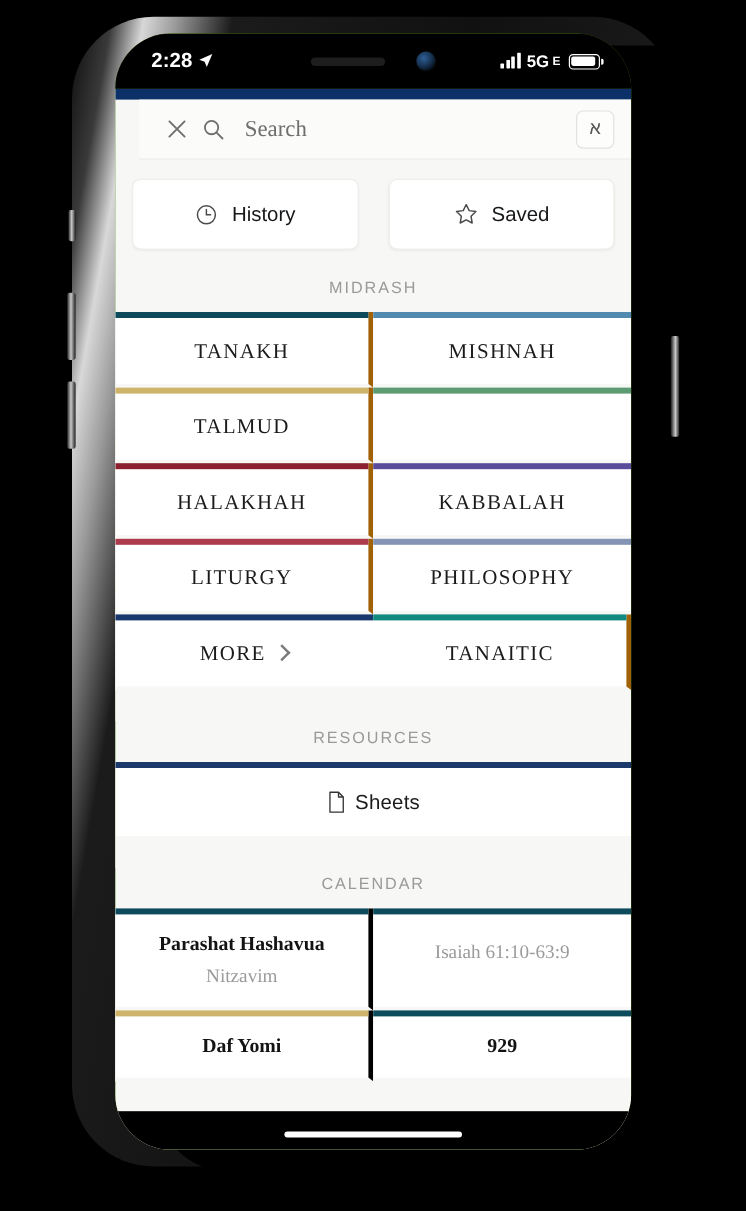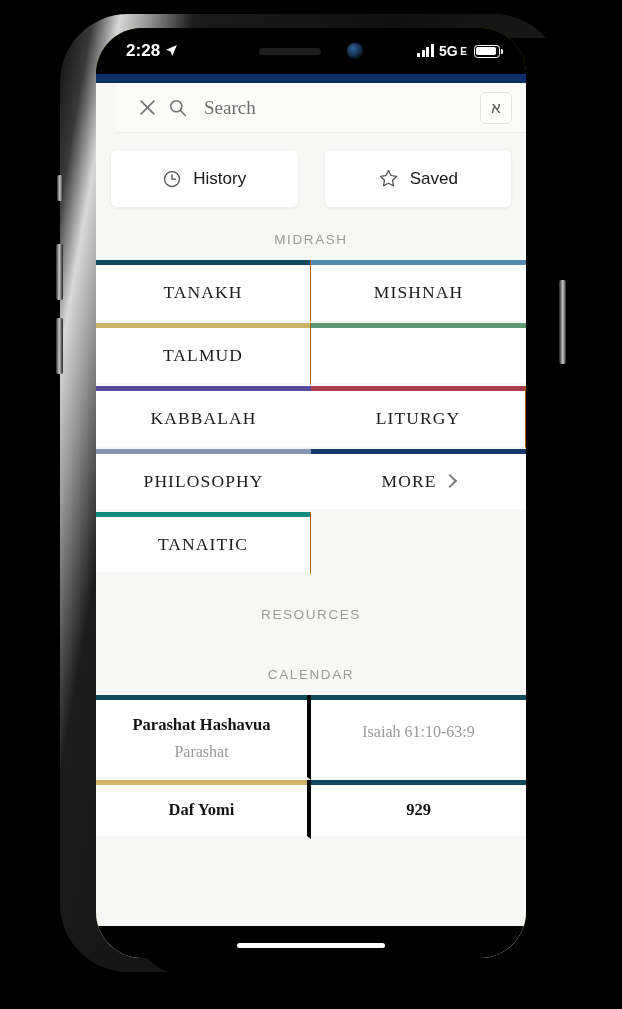--- a/index.html
+++ b/index.html
@@ -270,21 +270,21 @@
     flex-wrap: wrap;
     background: #f7f7f5;
   }
   .cat-cell {
     width: 50%;
     box-sizing: border-box;
     background: #fff;
     border-bottom: 3px solid #f7f7f5;
     padding-bottom: 0;
   }
-  .cat-cell.left  { border-right: 1px solid #a16207; text-align: right; }
+  .cat-cell.left  { border-right: 4px solid #a16207; text-align: right; }
   .cat-bar {
     height: 5px;
     width: 100%;
   }
   .cat-label {
     height: 55px;
     display: flex;
     align-items: center;
     justify-content: center;
     gap: 7px;
@@ -459,20 +459,26 @@
           </div>
           <div class="cat-cell left">
             <div class="cat-bar" style="background: rgb(206, 180, 106);"></div>
             <div class="cat-label">
               <span>TALMUD</span>
             </div>
           </div>
           <div class="cat-cell right">
             <div class="cat-bar" style="background: rgb(93, 155, 114);"></div>
           </div>
+          <div class="cat-cell left">
+            <div class="cat-bar" style="background: rgb(140, 32, 48);"></div>
+            <div class="cat-label">
+              <span>HALAKHAH</span>
+            </div>
+          </div>
           <div class="cat-cell right">
             <div class="cat-bar" style="background: rgb(89, 74, 156);"></div>
             <div class="cat-label">
               <span>KABBALAH</span>
             </div>
           </div>
           <div class="cat-cell left">
             <div class="cat-bar" style="background: rgb(172, 59, 78);"></div>
             <div class="cat-label">
               <span>LITURGY</span>
@@ -495,30 +501,40 @@
             <div class="cat-bar" style="background: rgb(17, 137, 127);"></div>
             <div class="cat-label">
               <span>TANAITIC</span>
             </div>
           </div>
         </div>
 
       <div class="spacer"></div>
 
       <div class="section-title">RESOURCES</div>
+      <div class="full-card">
+        <div class="cat-bar" id="sheets-bar" style="background: rgb(27, 58, 107);"></div>
+        <div class="cat-label">
+          <svg width="17" height="19" viewBox="0 0 20 24">
+            <path d="M3 1.5h9l5 5v16H3z" stroke="#333" stroke-width="1.4" fill="none" stroke-linejoin="round"></path>
+            <path d="M12 1.5v5h5" stroke="#333" stroke-width="1.4" fill="none" stroke-linejoin="round"></path>
+          </svg>
+          <span>Sheets</span>
+        </div>
+      </div>
 
       <div class="spacer"></div>
 
       <div class="section-title">CALENDAR</div>
       <div class="grid" id="calendar-grid">
           <div class="cal-cell left">
             <div class="cat-bar" style="background: rgb(13, 74, 92);"></div>
             <div class="cal-body">
               <div class="cal-title">Parashat Hashavua</div>
-              <div class="cal-sub">Parashat</div>
+              <div class="cal-sub">Nitzavim</div>
             </div>
           </div>
           <div class="cal-cell right">
             <div class="cat-bar" style="background: rgb(13, 74, 92);"></div>
             <div class="cal-body">
               <div class="cal-sub">Isaiah 61:10-63:9</div>
             </div>
           </div>
           <div class="cal-cell left">
             <div class="cat-bar" style="background: rgb(206, 180, 106);"></div>

